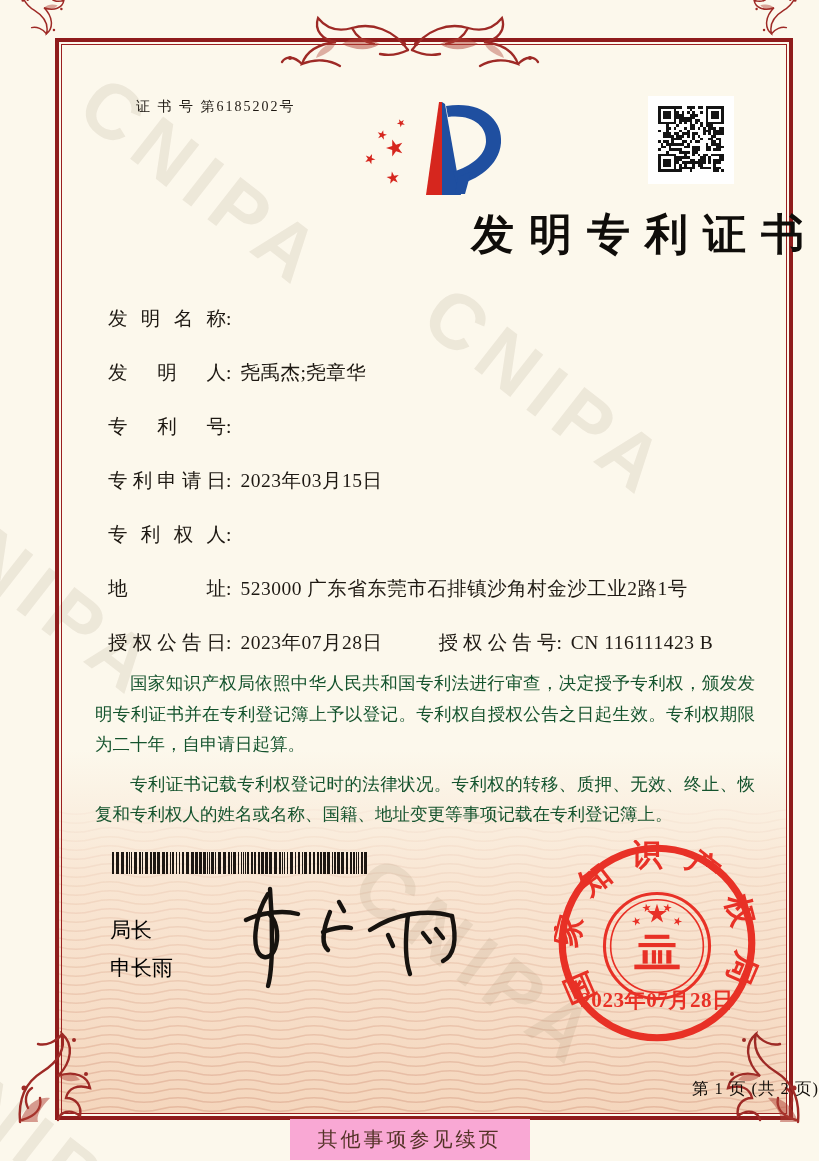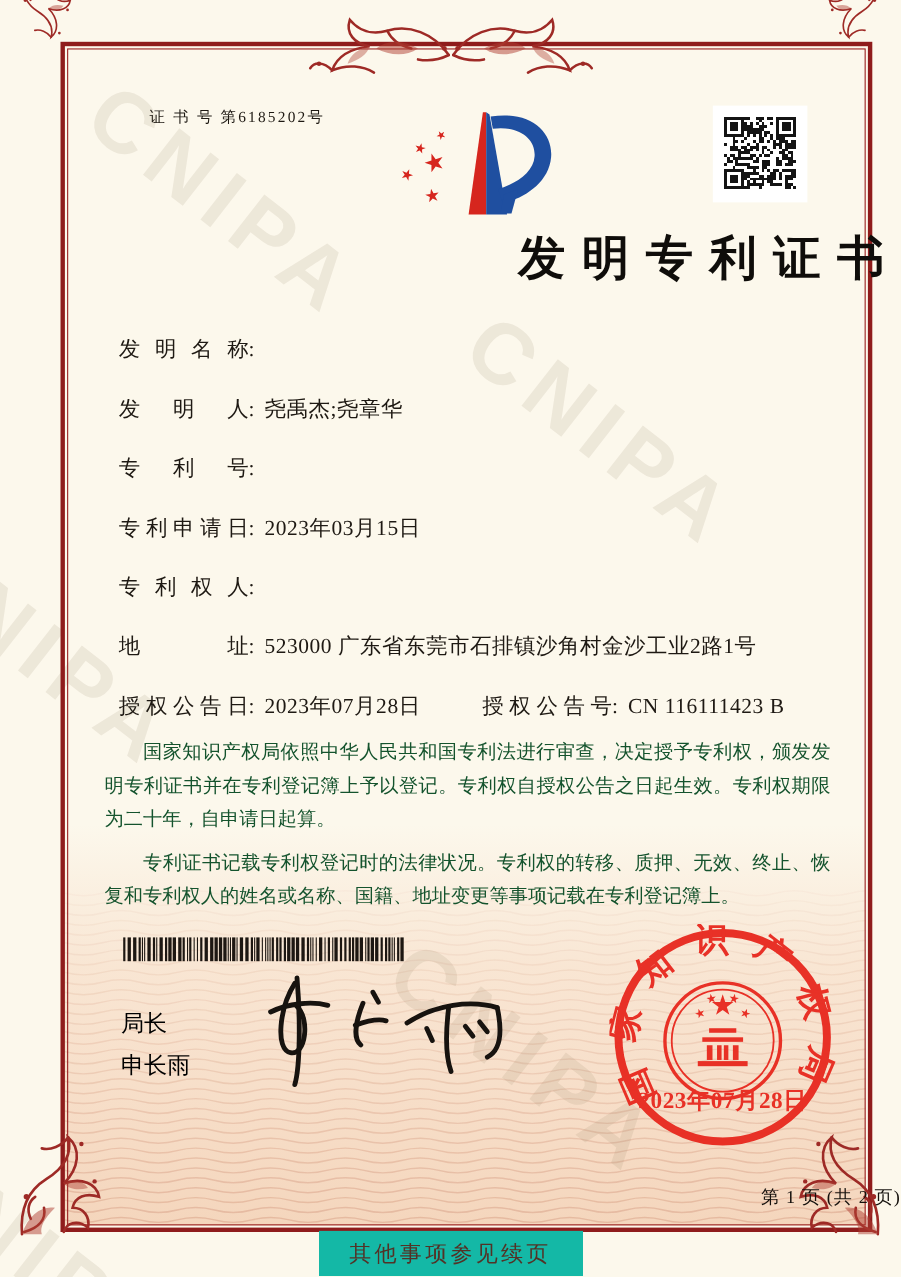--- a/index.html
+++ b/index.html
@@ -53,21 +53,21 @@
   #officer-title{top:916px;}
   #officer-name{top:954px;}
   #signature{position:absolute;left:212px;top:884px;z-index:7;}
   #seal{position:absolute;left:554px;top:840px;z-index:7;opacity:0.95;}
   #page-number{
     position:absolute;left:0;top:1078px;width:100%;text-align:right;
     font-size:16.5px;color:#14100c;z-index:6;letter-spacing:1px;font-family:Liberation Serif, serif;
   }
   #continuation-note{
     position:absolute;left:50%;top:1119px;transform:translateX(-50%);
-    background:#14b8a6;padding:7px 28px;font-size:20px;letter-spacing:3px;
+    background:#f9a8d4;padding:7px 28px;font-size:20px;letter-spacing:3px;
     color:#533226;z-index:8;
   }
 </style>
 </head>
 <body>
 
 <svg width="0" height="0" style="position:absolute" aria-hidden="true">
   <defs>
     <path id="star" d="M0,-1 L0.2245,-0.309 L0.951,-0.309 L0.3633,0.118 L0.5878,0.809 L0,0.382 L-0.5878,0.809 L-0.3633,0.118 L-0.951,-0.309 L-0.2245,-0.309 Z"></path>
     <g id="cornerFlourish">

